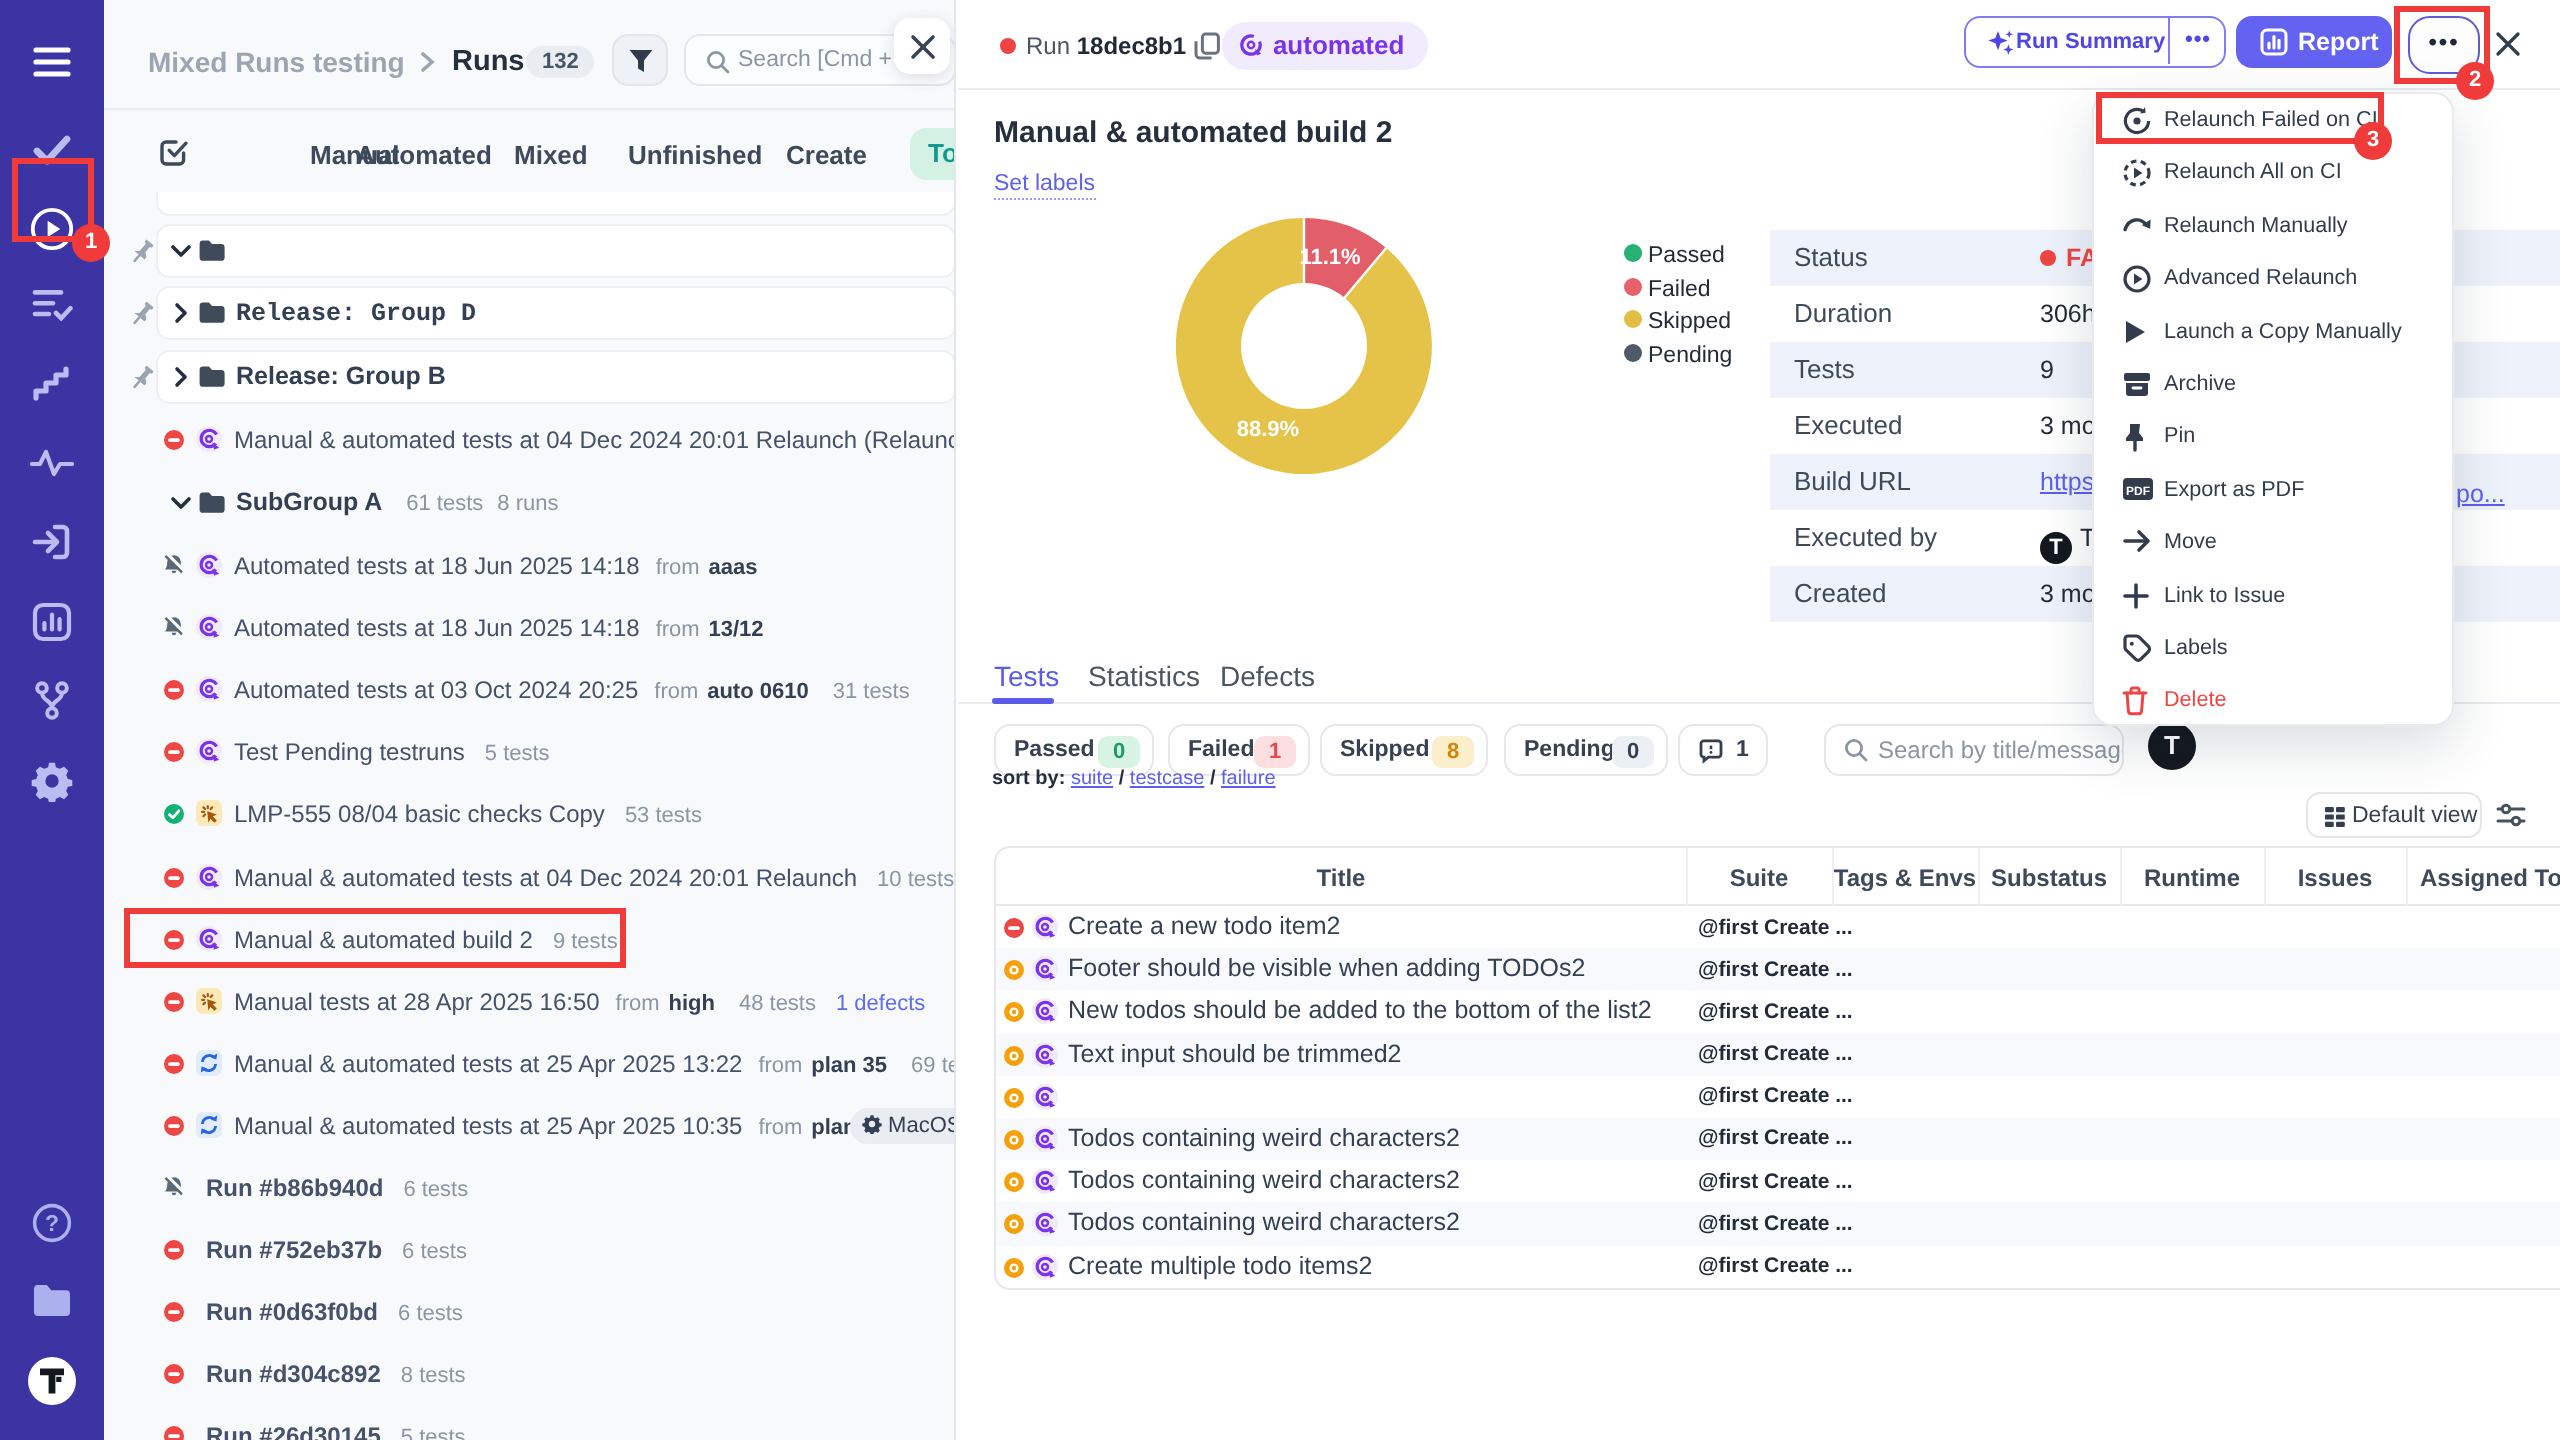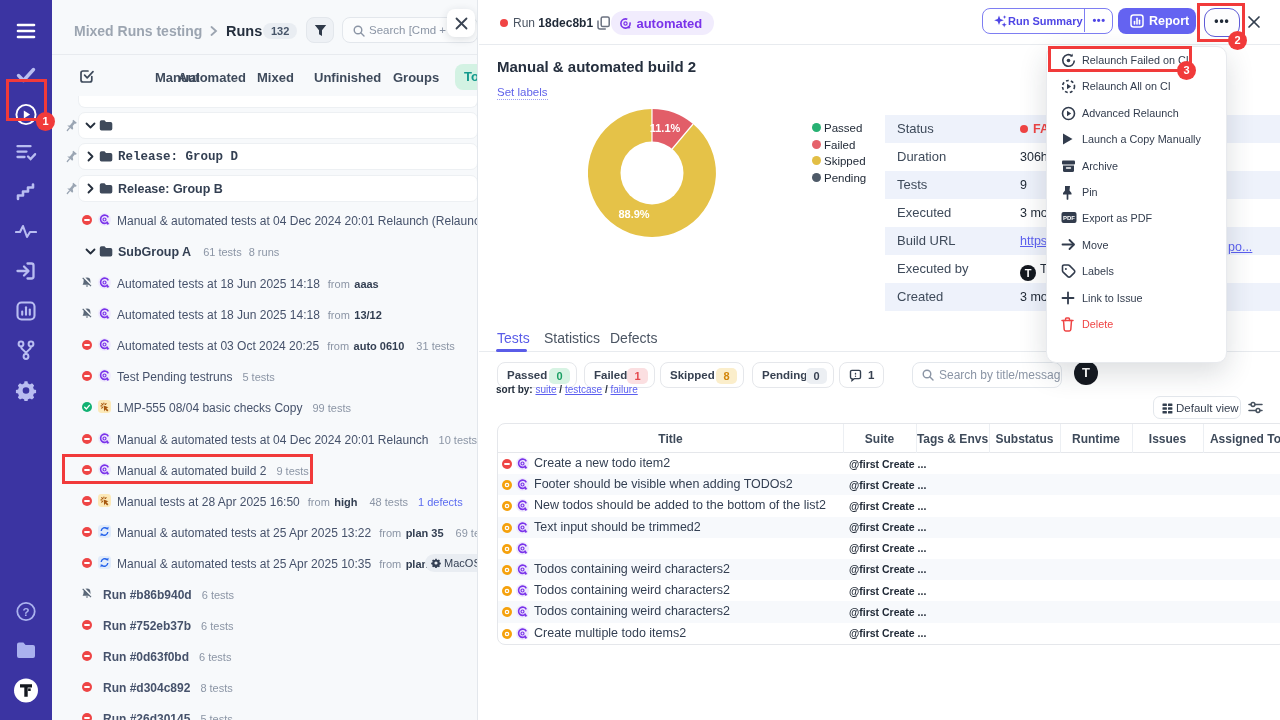--- a/index.html
+++ b/index.html
@@ -86,21 +86,21 @@
 
     <div class="tabrow">
       <svg class="abs" style="left:27px; top:13px;" width="16" height="16" viewBox="0 0 16 16">
           <path d="M12.8 8.5 V12 a2 2 0 0 1 -2 2 H4 a2 2 0 0 1 -2 -2 V5 a2 2 0 0 1 2 -2 h5" fill="none" stroke="#3e4a5b" stroke-width="1.7" stroke-linecap="round"></path>
           <path d="M5.6 7.2 l2.6 2.6 L14 3.6" fill="none" stroke="#3e4a5b" stroke-width="1.7" stroke-linecap="round" stroke-linejoin="round"></path>
         </svg>
       <span class="tablbl" style="left:62px;padding-left:41px;">Manual</span>
       <span class="tablbl" style="left:126px;">Automated</span>
       <span class="tablbl" style="left:205px;">Mixed</span>
       <span class="tablbl" style="left:262px;">Unfinished</span>
-      <span class="tablbl" style="left:341px;">Groups</span>
+      <span class="tablbl" style="left:341px;">Create</span>
       <span class="abs" style="left:403px; top:9px; width:30px; height:26px; background:#d3f2e3; border-radius:8px; color:#13998c; font-size:13px; font-weight:700; padding:5px 0 0 9px;">To</span>
     </div>
     <svg width="0" height="0" style="position:absolute;">
       <defs>
         <g id="i-fail">
             <circle cx="5" cy="5" r="5" fill="#ee4545"></circle>
             <rect x="2.1" y="4.1" width="5.8" height="1.9" rx="0.9" fill="#fff"></rect>
           </g>
         <g id="i-bell">
             <path d="M5 0.6 a3.4 3.4 0 0 1 3.4 3.4 c0 2.4 .7 3.2 1.1 3.7 H0.5 c.4 -.5 1.1 -1.3 1.1 -3.7 A3.4 3.4 0 0 1 5 0.6 Z M3.8 8.4 h2.4 a1.2 1.2 0 0 1 -2.4 0 Z" fill="#5b6878"></path>
@@ -262,21 +262,21 @@
         <div class="abs" style="left:65px; top:0; line-height:27px; white-space:nowrap;"><span class="rtitle">Test Pending testruns</span><span class="meta" style="margin-left:10px;">5 tests</span></div>
       </div>
 
       <div class="row" style="top:393px;">
         <svg class="icon-st" width="10" height="10" viewBox="0 0 10 10">
             <use href="#i-pass"></use>
           </svg>
         <svg class="icon-q" width="13" height="13" viewBox="0 0 13 13">
             <use href="#i-manual"></use>
           </svg>
-        <div class="abs" style="left:65px; top:0; line-height:27px; white-space:nowrap;"><span class="rtitle">LMP-555 08/04 basic checks Copy</span><span class="meta" style="margin-left:10px;">99 tests</span></div>
+        <div class="abs" style="left:65px; top:0; line-height:27px; white-space:nowrap;"><span class="rtitle">LMP-555 08/04 basic checks Copy</span><span class="meta" style="margin-left:10px;">53 tests</span></div>
       </div>
 
       <div class="row" style="top:425px;">
         <svg class="icon-st" width="10" height="10" viewBox="0 0 10 10">
             <use href="#i-fail"></use>
           </svg>
         <svg class="icon-q" width="13" height="13" viewBox="0 0 13 13">
             <use href="#i-q"></use>
           </svg>
         <div class="abs" style="left:65px; top:0; width:361px; line-height:27px; white-space:nowrap; overflow:hidden;"><span class="rtitle">Manual &amp; automated tests at 04 Dec 2024 20:01 Relaunch</span><span class="meta" style="margin-left:10px;">10 tests</span></div>
@@ -724,20 +724,27 @@
         <span>Relaunch Failed on CI</span>
       </div>
     <div class="mi">
         <svg width="15" height="15" viewBox="0 0 15 15">
           <circle cx="7.5" cy="7.5" r="6" fill="none" stroke="#323c4d" stroke-width="1.6" stroke-dasharray="2.8 2.2"></circle>
           <path d="M6 4.8 L10.2 7.5 L6 10.2 Z" fill="#323c4d"></path>
         </svg>
         <span>Relaunch All on CI</span>
       </div>
     <div class="mi">
+        <svg width="16" height="12" viewBox="0 0 16 12">
+          <path d="M1.5 8.8 C3.5 3 9 2.6 12.5 6.6" fill="none" stroke="#323c4d" stroke-width="1.7" stroke-linecap="round"></path>
+          <path d="M14.3 3.8 l-.2 4.6 -4.2 -1.8 Z" fill="#323c4d"></path>
+        </svg>
+        <span>Relaunch Manually</span>
+      </div>
+    <div class="mi">
         <svg width="15" height="15" viewBox="0 0 15 15">
           <circle cx="7.5" cy="7.5" r="6" fill="none" stroke="#323c4d" stroke-width="1.6"></circle>
           <path d="M6 4.8 L10.2 7.5 L6 10.2 Z" fill="#323c4d"></path>
         </svg>
         <span>Advanced Relaunch</span>
       </div>
     <div class="mi">
         <svg width="13" height="14" viewBox="0 0 13 14">
           <path d="M2 1.5 L11.5 7 L2 12.5 Z" fill="#323c4d"></path>
         </svg>
@@ -768,34 +775,34 @@
     <div class="mi">
         <svg width="15" height="13" viewBox="0 0 15 13">
           <g stroke="#323c4d" stroke-width="1.8" stroke-linecap="round" stroke-linejoin="round" fill="none">
             <line x1="1.5" y1="6.5" x2="12.5" y2="6.5"></line>
             <path d="M8.5 2 L13 6.5 L8.5 11"></path>
           </g>
         </svg>
         <span>Move</span>
       </div>
     <div class="mi">
-        <svg width="15" height="14" viewBox="0 0 15 14">
-          <path d="M1.5 2.5 a1.5 1.5 0 0 1 1.5 -1.5 h4.2 a2 2 0 0 1 1.4 .6 l4.6 4.6 a1.8 1.8 0 0 1 0 2.6 l-3.8 3.8 a1.8 1.8 0 0 1 -2.6 0 L2.1 8.1 a2 2 0 0 1 -.6 -1.4 Z" fill="none" stroke="#323c4d" stroke-width="1.6"></path>
-          <circle cx="4.9" cy="4.9" r="1" fill="#323c4d"></circle>
-        </svg>
-        <span>Labels</span>
-      </div>
-    <div class="mi">
         <svg width="14" height="14" viewBox="0 0 14 14">
           <g stroke="#323c4d" stroke-width="1.8" stroke-linecap="round">
             <line x1="7" y1="1.5" x2="7" y2="12.5"></line>
             <line x1="1.5" y1="7" x2="12.5" y2="7"></line>
           </g>
         </svg>
         <span>Link to Issue</span>
+      </div>
+    <div class="mi">
+        <svg width="15" height="14" viewBox="0 0 15 14">
+          <path d="M1.5 2.5 a1.5 1.5 0 0 1 1.5 -1.5 h4.2 a2 2 0 0 1 1.4 .6 l4.6 4.6 a1.8 1.8 0 0 1 0 2.6 l-3.8 3.8 a1.8 1.8 0 0 1 -2.6 0 L2.1 8.1 a2 2 0 0 1 -.6 -1.4 Z" fill="none" stroke="#323c4d" stroke-width="1.6"></path>
+          <circle cx="4.9" cy="4.9" r="1" fill="#323c4d"></circle>
+        </svg>
+        <span>Labels</span>
       </div>
     <div class="mi">
         <svg width="13" height="15" viewBox="0 0 13 15">
           <g stroke="#ef4444" stroke-width="1.5" fill="none" stroke-linecap="round">
             <line x1="1" y1="3.5" x2="12" y2="3.5"></line>
             <path d="M4.5 3.5 V2 a1 1 0 0 1 1 -1 h2 a1 1 0 0 1 1 1 v1.5"></path>
             <path d="M2.5 3.5 l.7 9 a1.5 1.5 0 0 0 1.5 1.4 h3.6 a1.5 1.5 0 0 0 1.5 -1.4 l.7 -9"></path>
           </g>
         </svg>
         <span style="color:#ef4444;">Delete</span>

